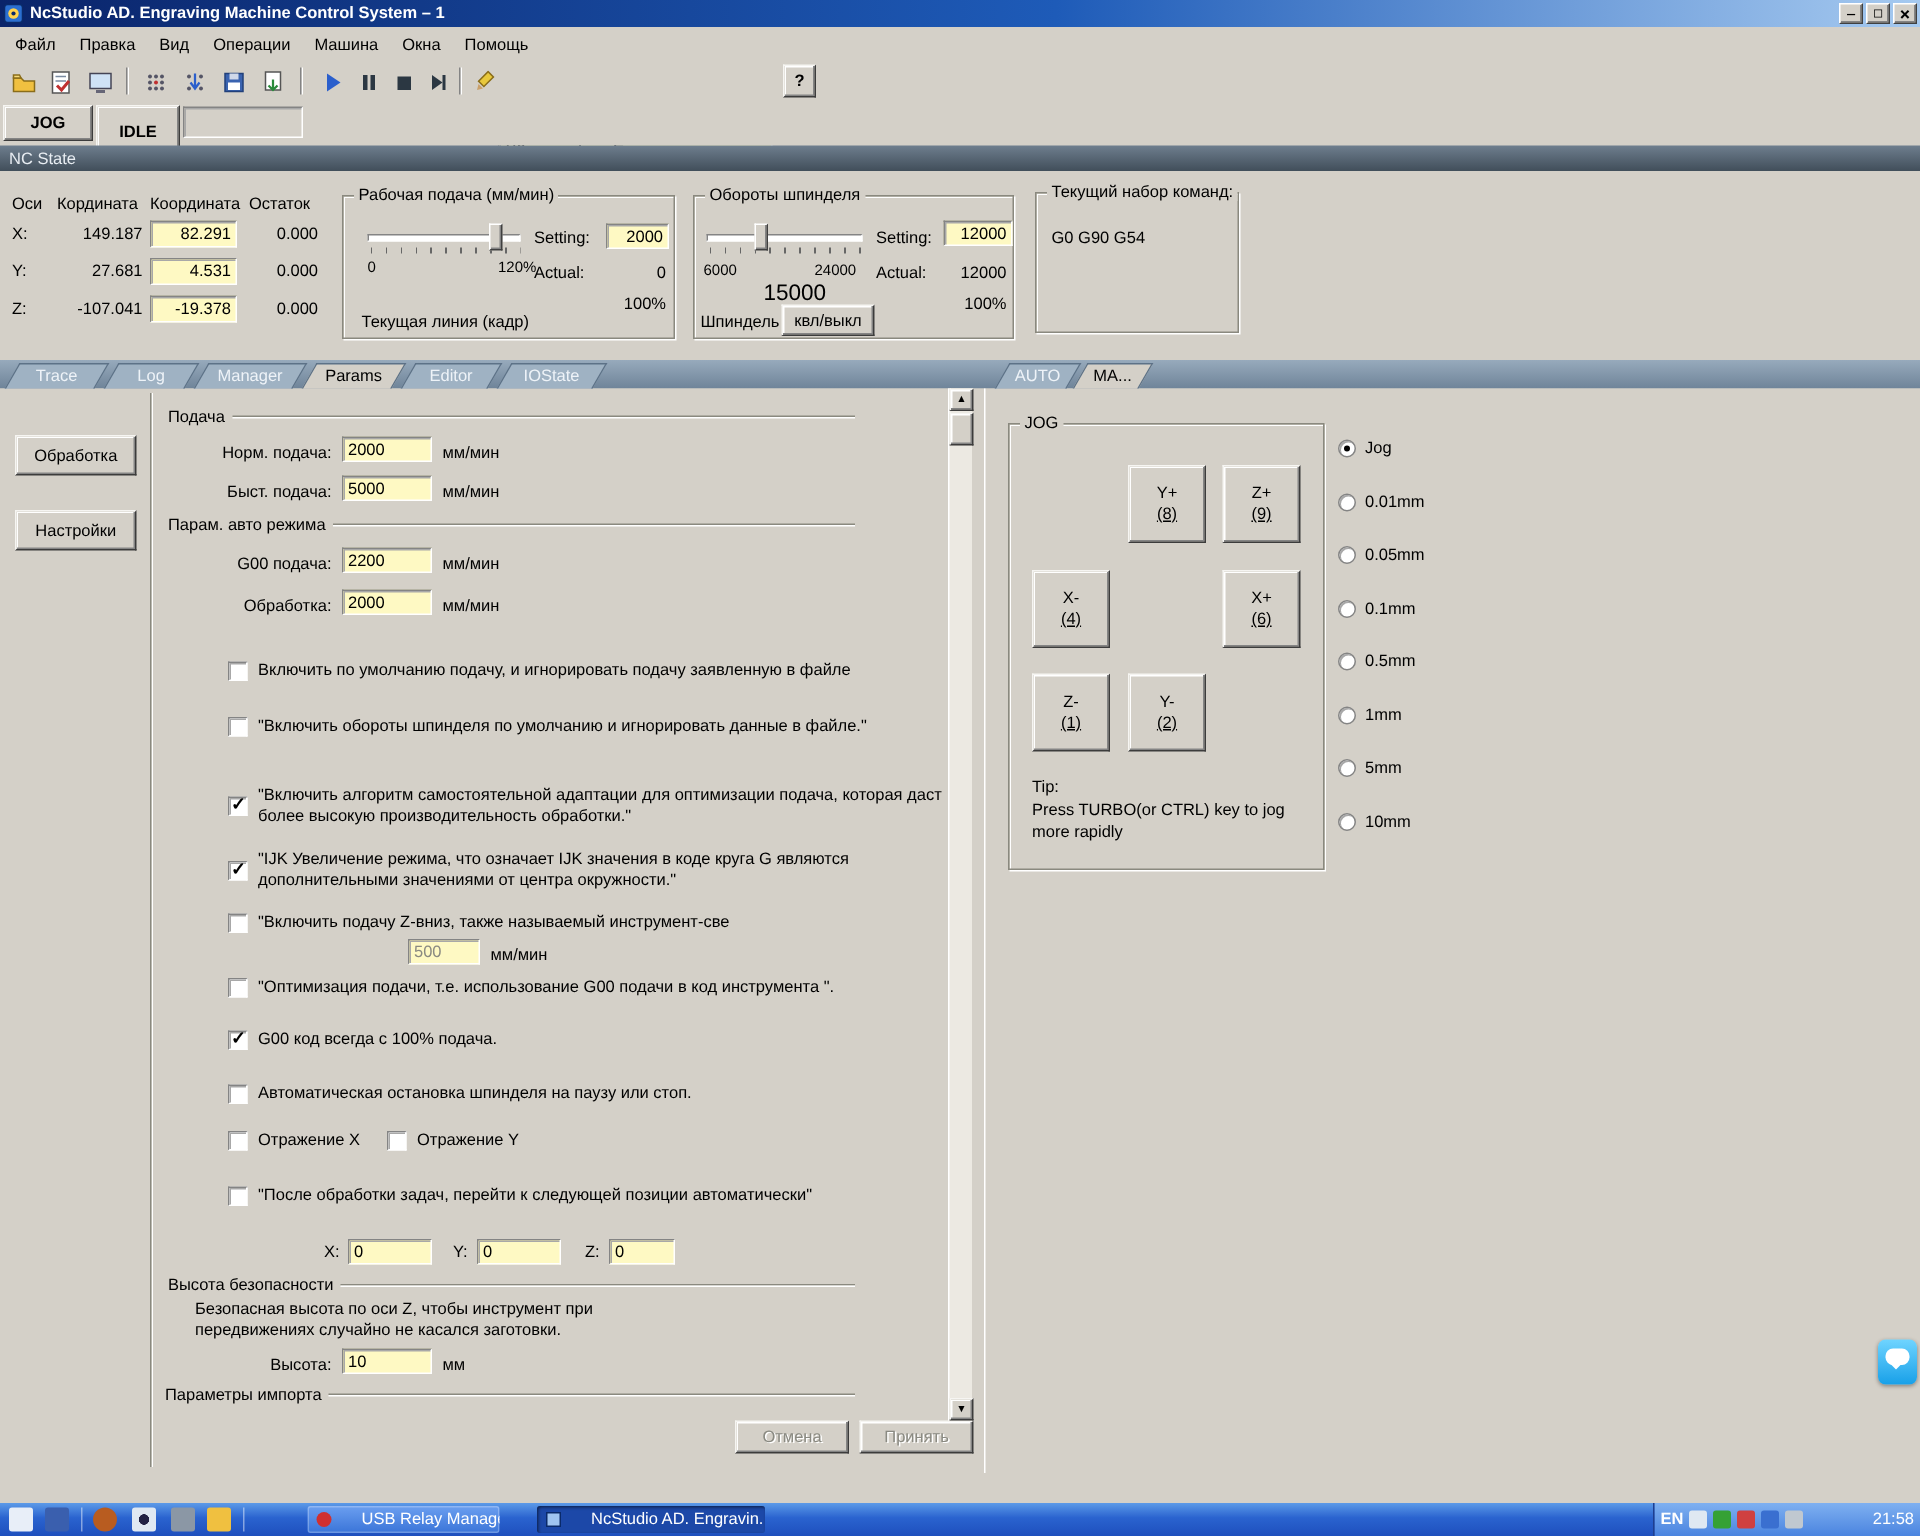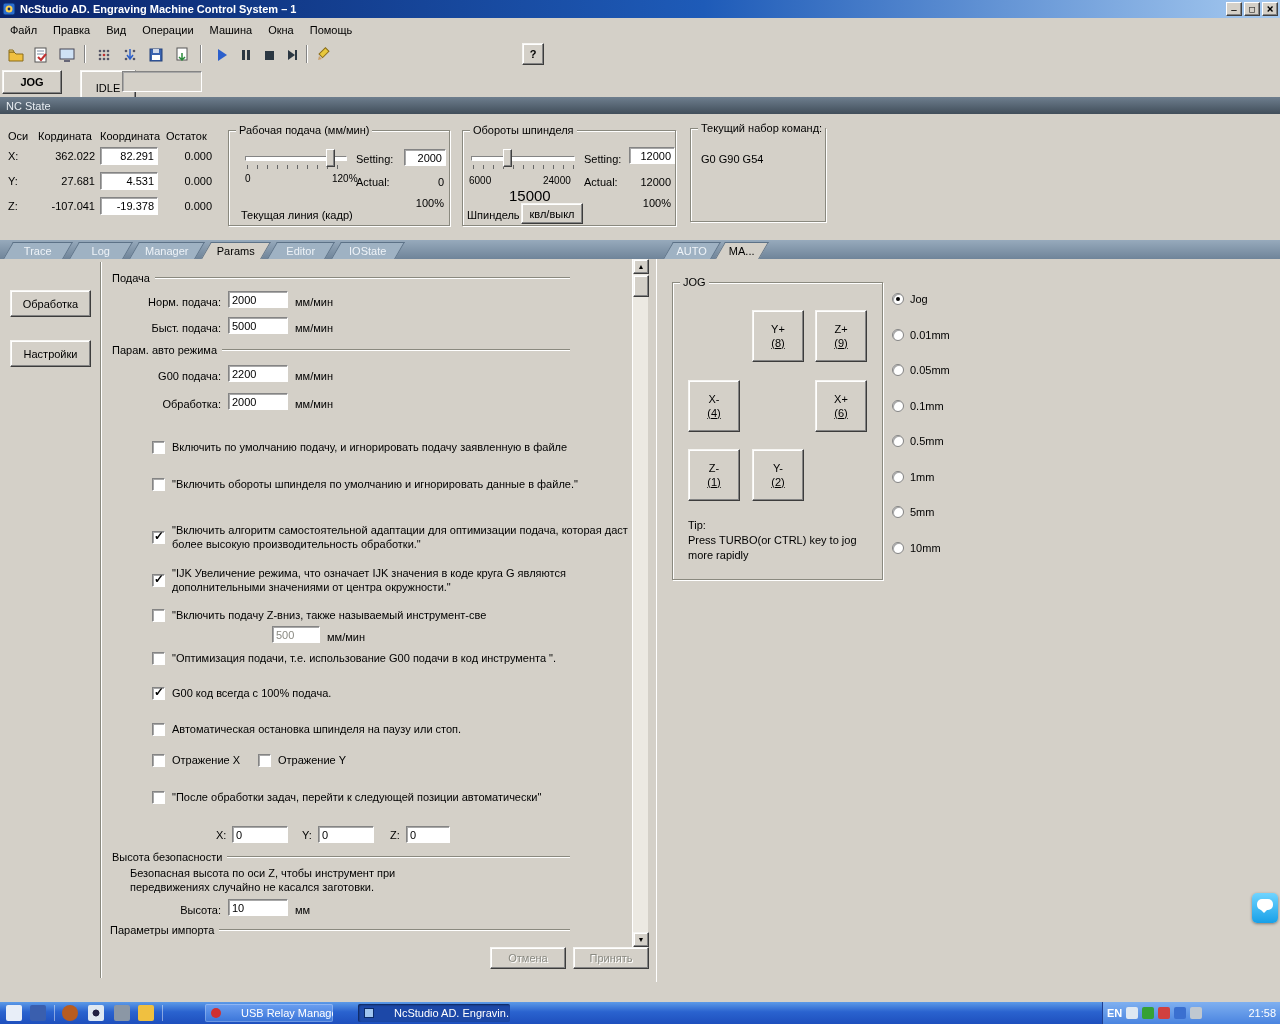--- a/index.html
+++ b/index.html
@@ -1,20 +1,20 @@
 <!DOCTYPE html>
 <html style="--titlebar_dark: #0a246a; --titlebar_light: #a6caf0; --ncstate_top: #6e7e8e; --ncstate_bottom: #414e5a; --tab_bar: #6f8499; --taskbar: #2a63cf;"><head>
 <meta charset="utf-8">
 <style>
   *{margin:0;padding:0;box-sizing:border-box}
   html,body{width:1280px;height:1024px;font-family:"Liberation Sans",sans-serif;font-size:11px;color:#000;background:#000}
   #screen{position:relative;width:1280px;height:1024px;background:#d4d0c8;overflow:hidden}
   .abs{position:absolute}
   
-  .sunken{background:#ffffff;border:1px solid;border-color:#848484 #fff #fff #848484;box-shadow:inset 1px 1px 0 #a8a8a8}
+  .sunken{background:#fef9c3;border:1px solid;border-color:#848484 #fff #fff #848484;box-shadow:inset 1px 1px 0 #a8a8a8}
   .btn{background:#d4d0c8;border:1px solid;border-color:#f6f5f2 #3c3c3c #3c3c3c #f6f5f2;box-shadow:inset -1px -1px 0 #848484,inset 1px 1px 0 #fff;display:flex;align-items:center;justify-content:center}
   .btn.disabled{color:#8a8a82;text-shadow:1px 1px 0 #fff}
   .group{border:1px solid #8a897f;box-shadow:1px 1px 0 #fff,inset 1px 1px 0 #fff}
   .grouptitle{position:absolute;top:-7px;left:7px;background:#d4d0c8;padding:0 3px;white-space:nowrap}
   .etch{border-top:1px solid #8a897f;border-bottom:1px solid #fff;height:2px}
   
   .titlebar{left:0;top:0;width:1280px;height:18px;background:linear-gradient(90deg,var(--titlebar_dark,#0a246a) 0%,#1e5bb8 55%,var(--titlebar_light,#a6caf0) 100%);display:flex;align-items:center;padding:0 2px}
   .title-text{color:#fff;font-weight:bold;margin-left:4px;flex:1;white-space:nowrap}
   .win-btn{width:16px;height:14px;background:#d4d0c8;border:1px solid;border-color:#fff #404040 #404040 #fff;box-shadow:inset -1px -1px 0 #848484;font-size:9px;text-align:center;margin-left:2px;display:flex;align-items:center;justify-content:center;font-family:"DejaVu Sans Mono",monospace}
   .glyph-min::before{content:"_";margin-top:-7px;font-weight:bold}
@@ -205,38 +205,38 @@
     </span>
     <span class="tbtn btn" style="left:522px;width:22px;height:22px;font-weight:bold">
         <span>?</span>
       </span>
   </div>
 
   <div class="abs modebar">
     <div class="abs btn" style="left:2px;top:2px;width:60px;height:24px;font-weight:bold">
         <span>JOG</span>
       </div>
-    <div class="abs btn" style="left:80px;top:2px;width:56px;height:36px;font-weight:normal">
+    <div class="abs btn" style="left:64px;top:2px;width:56px;height:36px;font-weight:bold">
         <span>IDLE</span>
       </div>
     <div class="abs sunken" style="left:122px;top:3px;width:80px;height:21px;background:#d4d0c8"></div>
   </div>
 
   <div class="abs ncbar">
     <span>NC State</span>
   </div>
 
   <div class="abs" style="left:0;top:114px;width:1280px;height:126px;background:#d4d0c8">
     <span class="abs" style="left:8px;top:16px">Оси</span>
     <span class="abs" style="left:38px;top:16px">Кордината</span>
     <span class="abs" style="left:100px;top:16px">Координата</span>
     <span class="abs" style="left:166px;top:16px">Остаток</span>
 
     <span class="abs" style="left:8px;top:36px">X:</span>
-    <span class="abs rlab" style="left:30px;top:36px;width:65px">362.022</span>
+    <span class="abs rlab" style="left:30px;top:36px;width:65px">149.187</span>
     <span class="coordbox sunken" style="left:100px;top:33px">82.291</span>
     <span class="abs rlab" style="left:160px;top:36px;width:52px">0.000</span>
 
     <span class="abs" style="left:8px;top:61px">Y:</span>
     <span class="abs rlab" style="left:30px;top:61px;width:65px">27.681</span>
     <span class="coordbox sunken" style="left:100px;top:58px">4.531</span>
     <span class="abs rlab" style="left:160px;top:61px;width:52px">0.000</span>
 
     <span class="abs" style="left:8px;top:86px">Z:</span>
     <span class="abs rlab" style="left:30px;top:86px;width:65px">-107.041</span>

